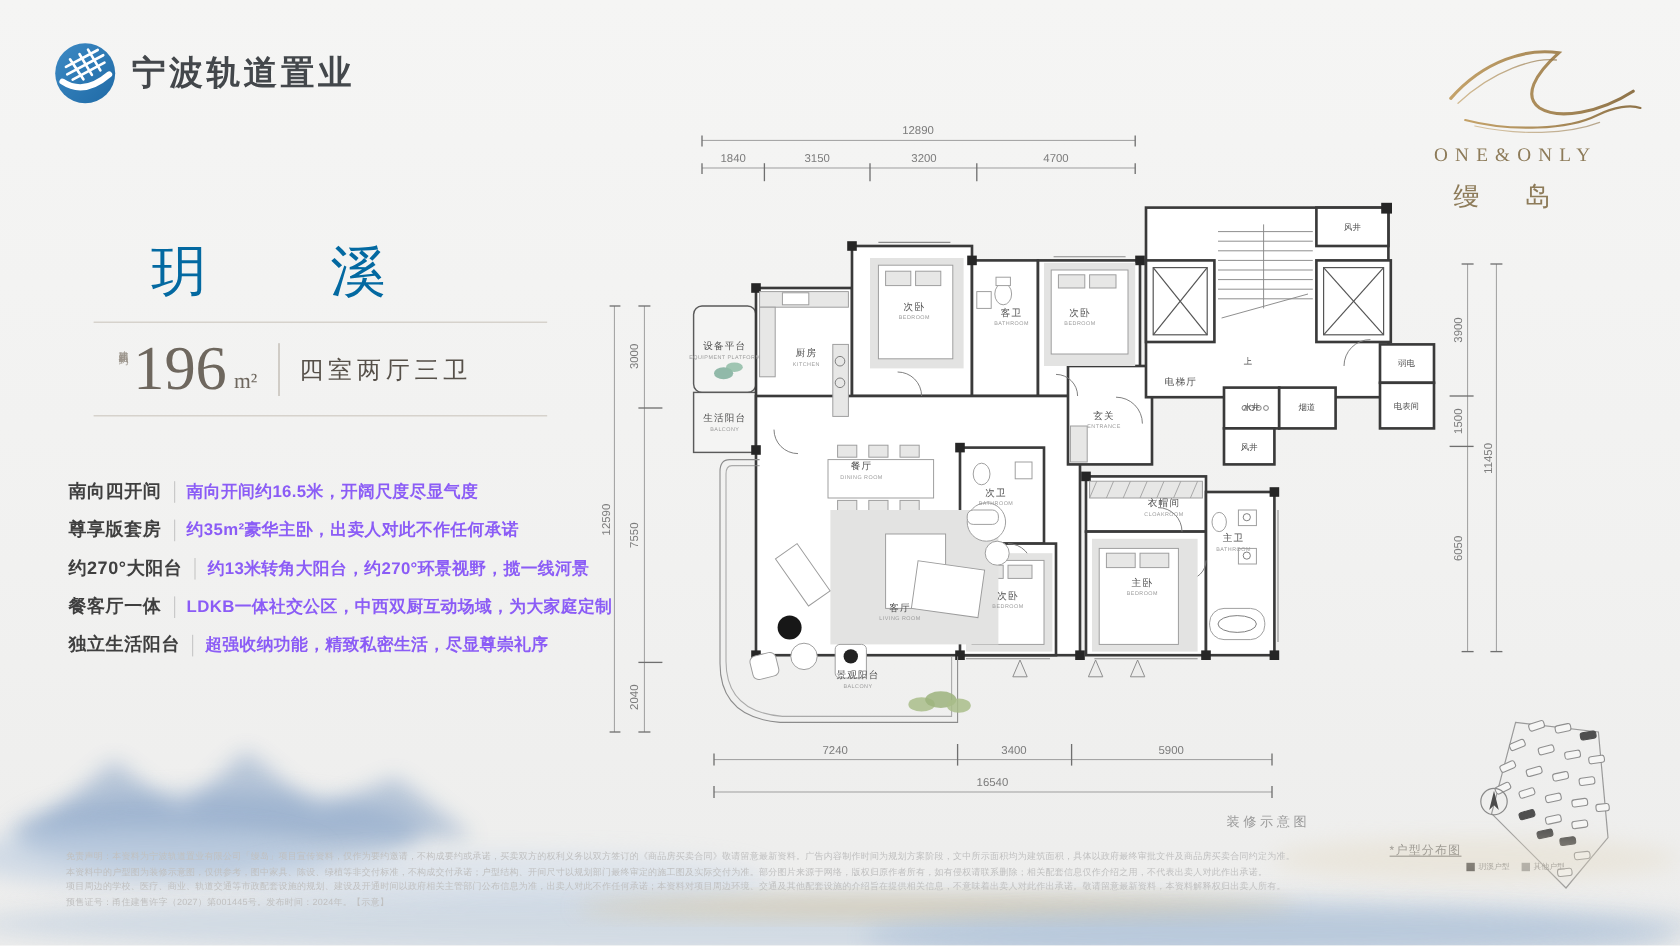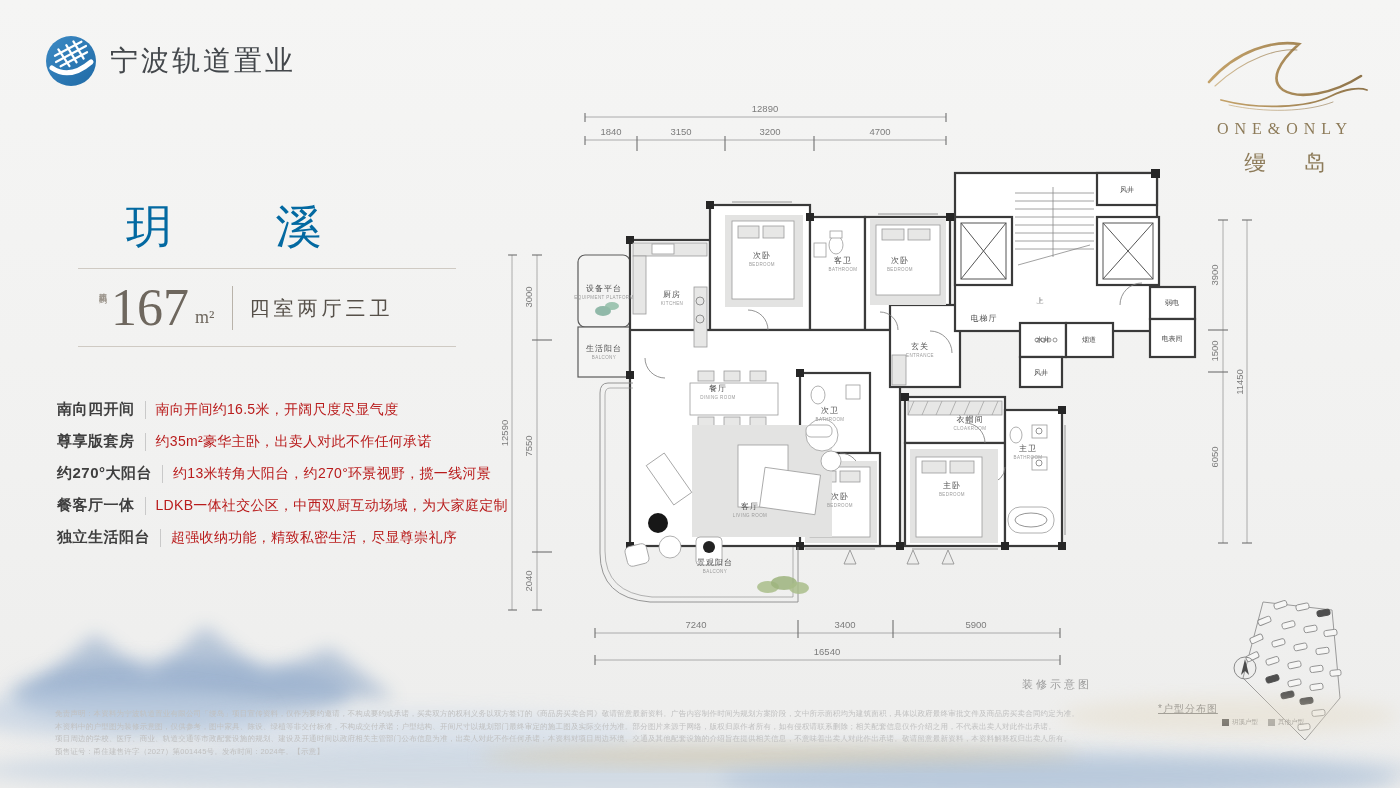--- a/index.html
+++ b/index.html
@@ -3,24 +3,24 @@
 <meta charset="utf-8">
 <style>
   html,body{margin:0;padding:0;}
   body{width:1400px;height:788px;overflow:hidden;position:relative;
        font-family:"Liberation Sans",sans-serif;
        background:linear-gradient(180deg,#f5f5f4 0%,#f1f1f0 60%,#ededec 100%);}
   .abs{position:absolute;}
 
   
   #brand{left:44px;top:34px;display:flex;align-items:center;gap:12px;}
-  #brand-text{font-size:28px;font-weight:400;color:#43474b;letter-spacing:3px;}
-
-  
-  #project-logo{left:1195px;top:36px;width:180px;text-align:center;}
+  #brand-text{font-size:28px;font-weight:700;color:#43474b;letter-spacing:3px;}
+
+  
+  #project-logo{left:1195px;top:36px;width:180px;text-align:left;}
   #project-en{font-family:"Liberation Serif",serif;font-size:16px;letter-spacing:6px;
               color:#8d7b59;margin-top:2px;}
   #project-cn{font-family:"Liberation Serif",serif;font-size:22px;letter-spacing:16px;
               color:#8d7b59;margin-top:10px;text-indent:16px;}
 
   
   #unit-title{left:80px;top:196px;width:360px;text-align:left;
               font-family:"Liberation Serif",serif;font-size:46px;color:#0369a1;
               letter-spacing:46px;text-indent:46px;}
   .rule{height:1px;background:#cfcac3;}
@@ -31,22 +31,22 @@
                height:44px;margin-right:4px;}
   #area-value{font-family:"Liberation Serif",serif;font-size:52px;color:#6e675e;line-height:1;}
   #area-unit{font-family:"Liberation Serif",serif;font-size:18px;color:#6e675e;
              align-self:flex-end;margin:0 0 6px 6px;}
   #area-divider{width:1px;height:44px;background:#b9b3aa;margin:0 16px 0 18px;}
   #layout-text{font-size:20px;color:#565049;letter-spacing:4px;}
 
   #features{left:57px;top:400px;width:430px;}
   .feat{display:flex;align-items:baseline;margin-bottom:13px;white-space:nowrap;}
   .feat-label{font-size:15px;font-weight:700;color:#3f3f3f;letter-spacing:.5px;flex:none;}
-  .feat-desc{font-size:14px;color:#b91c1c;border-left:1px solid #c9c9c9;
-             padding-left:10px;margin-left:10px;letter-spacing:.3px;}
+  .feat-desc{font-size:14px;color:#8b5cf6;border-left:1px solid #c9c9c9;
+             padding-left:10px;margin-left:10px;letter-spacing:.3px;font-weight:bold;}
 
   
   #plan-svg{left:500px;top:95px;}
   .wall-lite{fill:#ffffff;stroke:#3a3a3a;stroke-width:2.2;}
   .wall-thin{fill:#f4f4f3;stroke:#5a5a5a;stroke-width:1.2;}
   .col{fill:#262626;}
   .furn{fill:#e7e7e6;stroke:#9c9c9c;stroke-width:.8;}
   .furn2{fill:#ffffff;stroke:#9c9c9c;stroke-width:.8;}
   .rug{fill:#e3e3e2;stroke:none;}
   .door{fill:none;stroke:#7a7a7a;stroke-width:.8;}
@@ -118,21 +118,21 @@
     </g>
   </svg>
   <div id="project-en">ONE&amp;ONLY</div>
   <div id="project-cn">缦 岛</div>
 </div>
 
 <div id="unit-title" class="abs">玥 溪</div>
 <div id="rule-top" class="abs rule"></div>
 <div id="area-row" class="abs">
   <div id="area-prefix">建筑面积约</div>
-  <div id="area-value">167</div>
+  <div id="area-value">196</div>
   <div id="area-unit">m²</div>
   <div id="area-divider"></div>
   <div id="layout-text">四室两厅三卫</div>
 </div>
 <div id="rule-bottom" class="abs rule"></div>
 
 <div id="features" class="abs">
   <div class="feat">
     <span class="feat-label">南向四开间</span>
     <span class="feat-desc">南向开间约16.5米，开阔尺度尽显气度</span>

